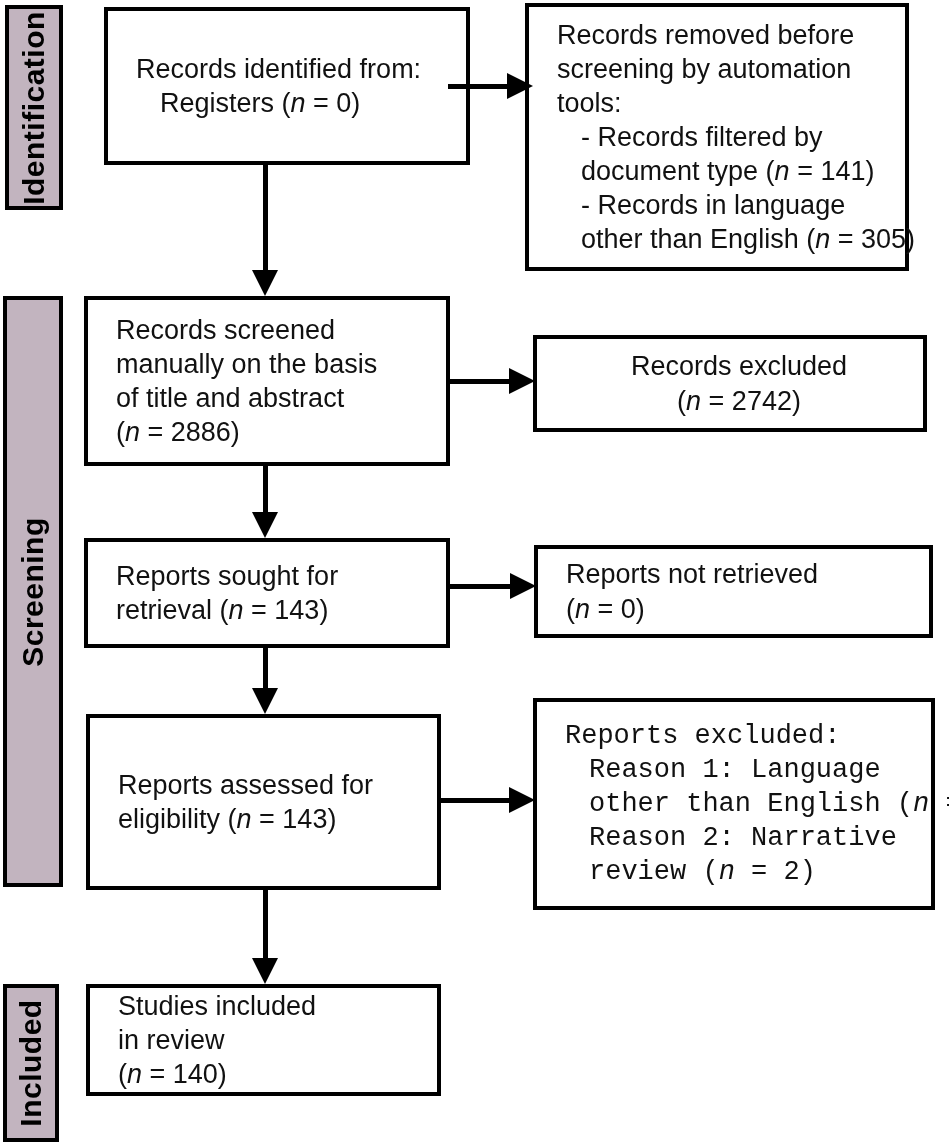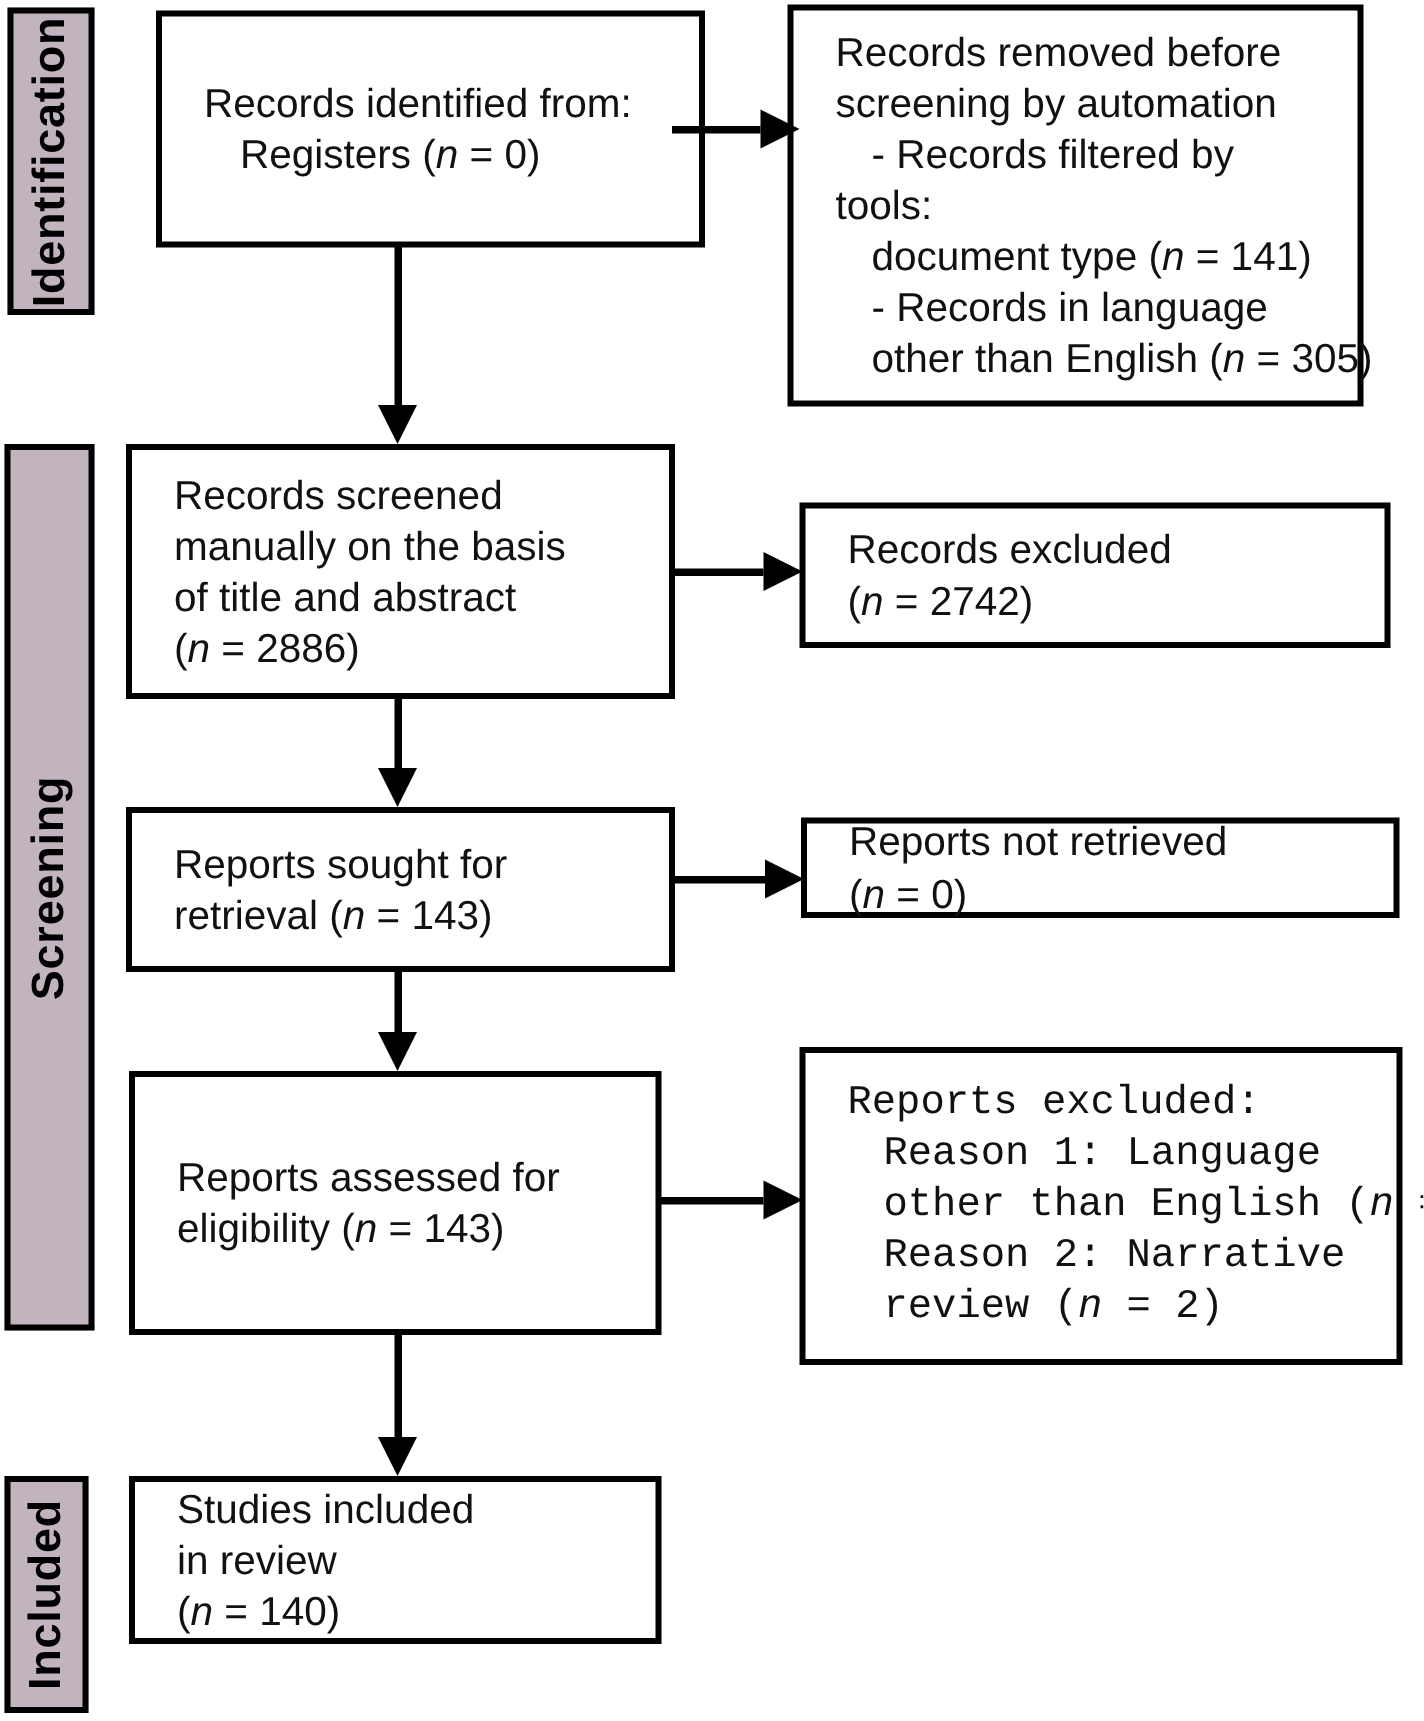--- a/index.html
+++ b/index.html
@@ -112,33 +112,33 @@
 
   <div class="node" style="left:86px; top:984px; width:355px; height:112px;">
       <div class="line indent-0">Studies included</div>
       <div class="line indent-0">in review</div>
       <div class="line indent-0">(<i class="nvar">n</i> = 140)</div>
     </div>
 
   <div class="node" style="left:525px; top:3px; width:384px; height:268px;">
       <div class="line indent-0">Records removed before</div>
       <div class="line indent-0">screening by automation</div>
+      <div class="line indent-0">tools:</div>
       <div class="line indent-1">- Records filtered by</div>
-      <div class="line indent-0">tools:</div>
       <div class="line indent-1">document type (<i class="nvar">n</i> = 141)</div>
       <div class="line indent-1">- Records in language</div>
       <div class="line indent-1">other than English (<i class="nvar">n</i> = 305)</div>
     </div>
 
-  <div class="node" style="left:533px; top:335px; width:394px; height:97px;">
+  <div class="node" style="left:533px; top:335px; width:394px; height:97px;align-items:center;">
       <div class="line indent-0">Records excluded</div>
       <div class="line indent-0">(<i class="nvar">n</i> = 2742)</div>
     </div>
 
-  <div class="node" style="left:534px; top:545px; width:399px; height:67px;">
+  <div class="node" style="left:534px; top:545px; width:399px; height:93px;">
       <div class="line indent-0">Reports not retrieved</div>
       <div class="line indent-0">(<i class="nvar">n</i> = 0)</div>
     </div>
 
   <div class="node" style="left:533px; top:698px; width:402px; height:212px;font-family:Liberation Mono, monospace;">
       <div class="line indent-0">Reports excluded:</div>
       <div class="line indent-1">Reason 1: Language</div>
       <div class="line indent-1">other than English (<i class="nvar">n</i> = 1)</div>
       <div class="line indent-1">Reason 2: Narrative</div>
       <div class="line indent-1">review (<i class="nvar">n</i> = 2)</div>

